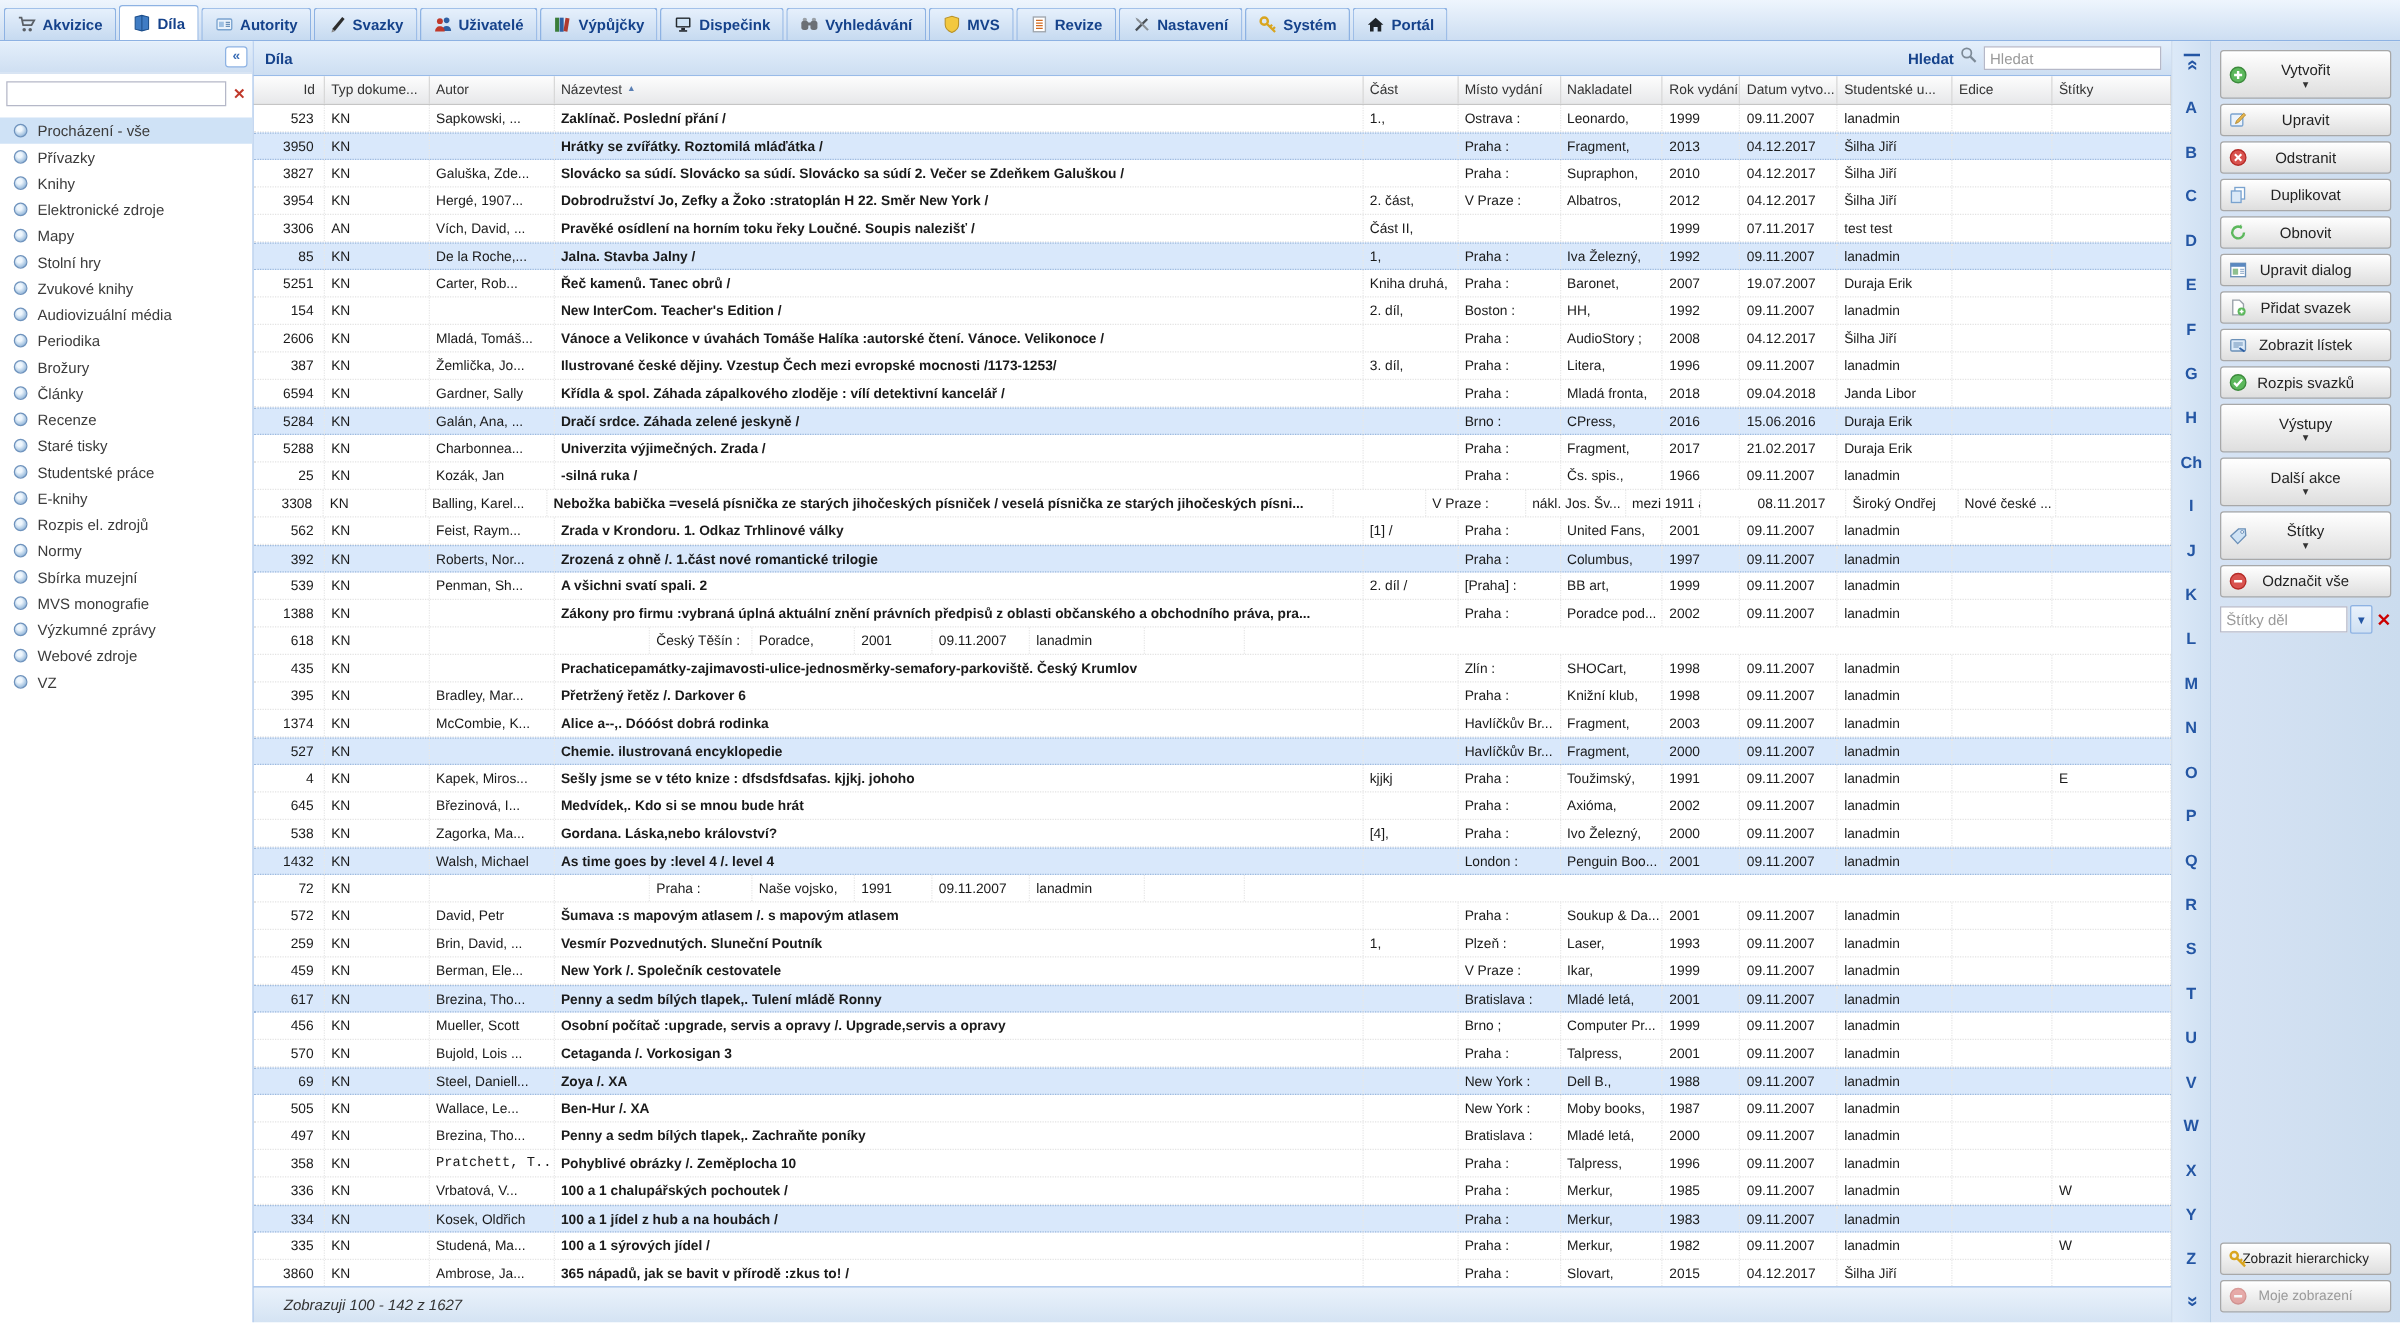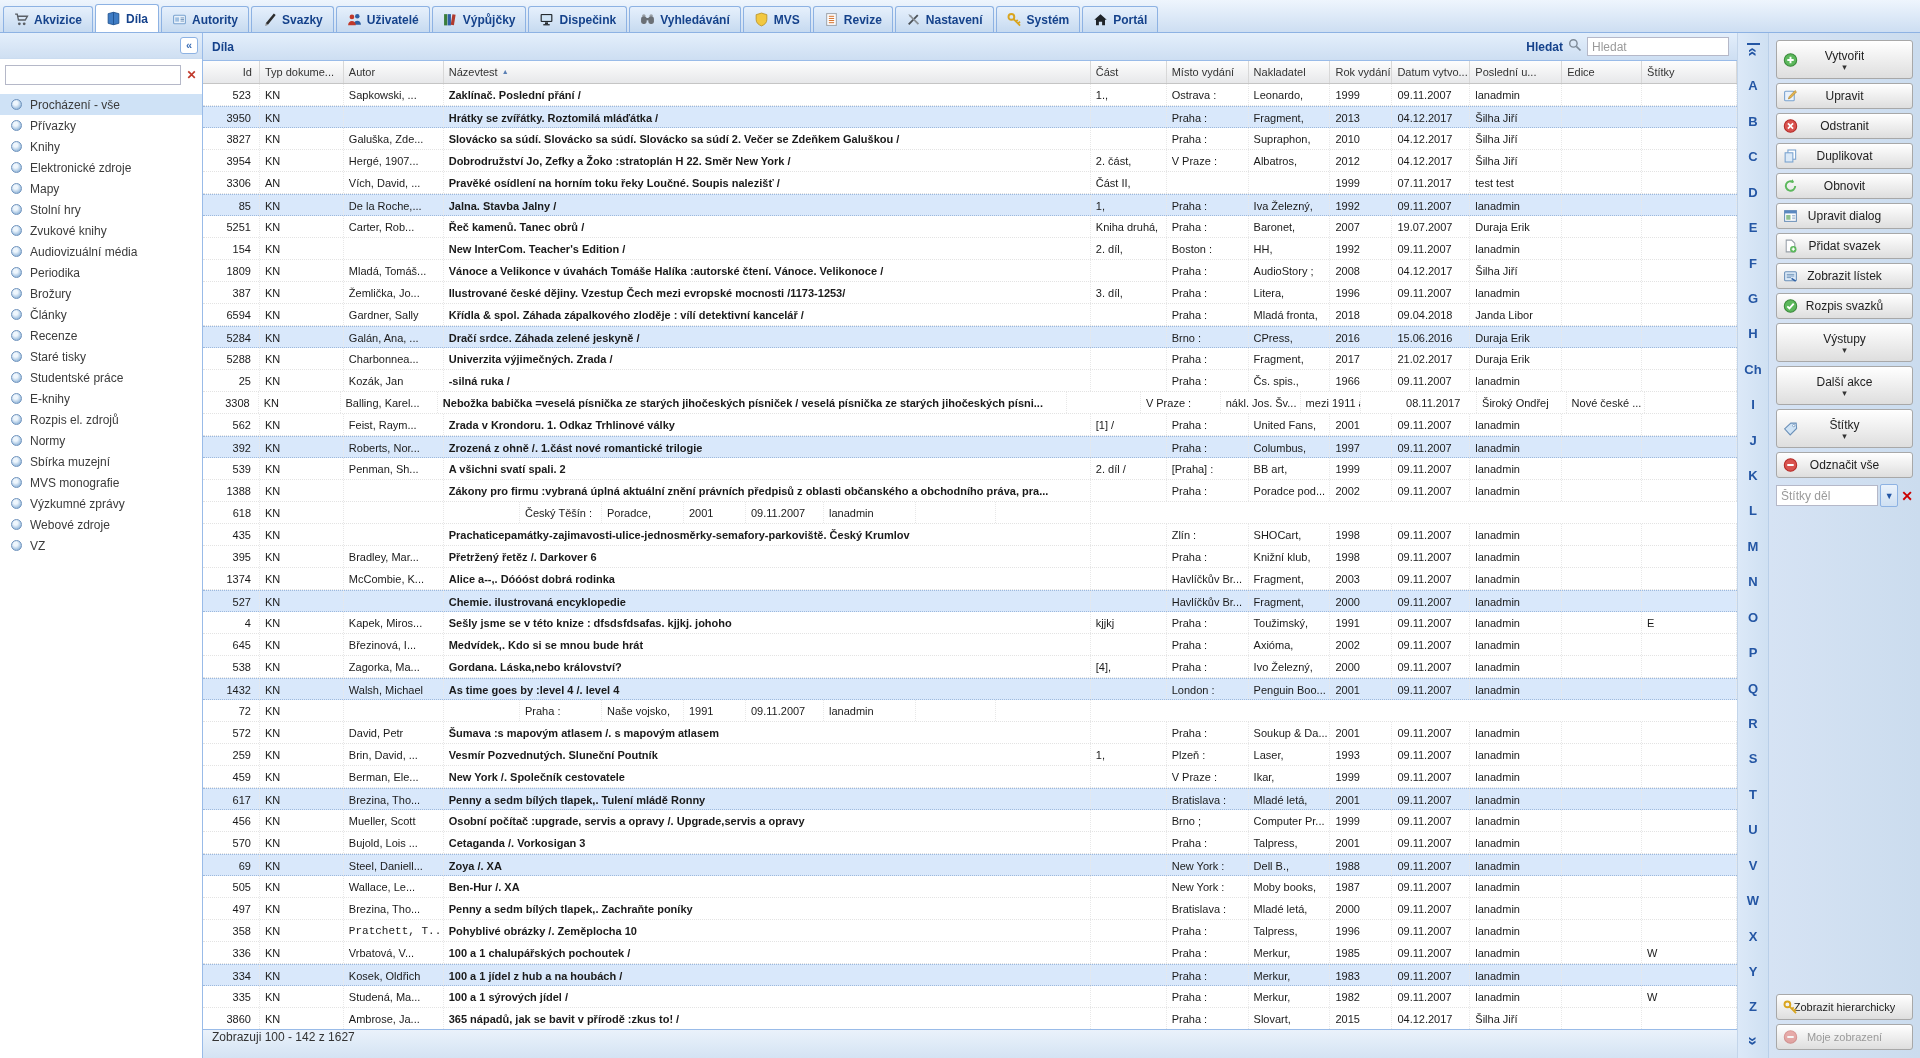--- a/index.html
+++ b/index.html
@@ -63,21 +63,21 @@
   .grid-body{flex:1;background:#fff;overflow:hidden;}
   .row{height:22px;display:flex;border-bottom:1px dotted #e3e3e3;box-sizing:border-box;}
   .row.rsel{background:#d9e8fb;border-top:1px dotted #9db9dd;border-bottom:1px dotted #9db9dd;}
   .cell{box-sizing:border-box;border-right:1px dotted #e8e8e8;font-size:11px;color:#1a1a1a;
         padding:5px 4px 0 5px;white-space:nowrap;overflow:hidden;}
   .cell.c0{text-align:right;padding-right:8px;}
   .cell.c3{font-weight:bold;}
 
   .statusbar{height:28px;background:linear-gradient(#eaf2fb,#d4e3f3);
              border-top:1px solid #99bbe8;font-size:12px;color:#333;
-             display:flex;padding-left:9px;}
+             display:flex;align-items:center;padding-left:24px;font-style:italic;}
 
   
   .alpha{width:30px;min-width:30px;background:linear-gradient(90deg,#dce9f8,#cfe0f2);
          border-left:1px solid #c3d5ea;display:flex;flex-direction:column;
          align-items:center;justify-content:space-between;padding:10px 0 12px;}
   .letter{color:#2456a4;font-weight:bold;font-size:13px;line-height:1;cursor:default;}
   .chev-wrap{text-align:center;line-height:0;}
   .chev-bar{width:13px;height:2px;background:#2456a4;margin:0 auto 2px;}
   .chev{display:inline-block;transform:rotate(90deg);color:#2456a4;font-weight:bold;
         font-size:16px;line-height:10px;}
@@ -360,21 +360,21 @@
       <div class="grid-header">
           <div class="hcell c0" style="width: 57px;">Id</div>
           <div class="hcell c1" style="width: 84px;">Typ dokume...</div>
           <div class="hcell c2" style="width: 100px;">Autor</div>
           <div class="hcell c3" style="width: 648px;">Názevtest<span class="sort">▲</span></div>
           <div class="hcell c4" style="width: 76px;">Část</div>
           <div class="hcell c5" style="width: 82px;">Místo vydání</div>
           <div class="hcell c6" style="width: 82px;">Nakladatel</div>
           <div class="hcell c7" style="width: 62px;">Rok vydání</div>
           <div class="hcell c8" style="width: 78px;">Datum vytvo...</div>
-          <div class="hcell c9" style="width: 92px;">Poslední u...</div>
+          <div class="hcell c9" style="width: 92px;">Studentské u...</div>
           <div class="hcell c10" style="width: 80px;">Edice</div>
           <div class="hcell c11" style="width: 95px;">Štítky</div>
         </div>
       <div class="grid-body">
           <div class="row">
             <div class="cell c0" style="width: 57px;">523</div>
             <div class="cell c1" style="width: 84px;">KN</div>
             <div class="cell c2" style="width: 100px;">Sapkowski, ...</div>
             <div class="cell c3" style="width: 648px;">Zaklínač. Poslední přání /</div>
             <div class="cell c4" style="width: 76px;">1.,</div>
@@ -478,21 +478,21 @@
             <div class="cell c4" style="width: 76px;">2. díl,</div>
             <div class="cell c5" style="width: 82px;">Boston :</div>
             <div class="cell c6" style="width: 82px;">HH,</div>
             <div class="cell c7" style="width: 62px;">1992</div>
             <div class="cell c8" style="width: 78px;">09.11.2007</div>
             <div class="cell c9" style="width: 92px;">lanadmin</div>
             <div class="cell c10" style="width: 80px;"></div>
             <div class="cell c11" style="width: 95px;"></div>
           </div>
           <div class="row">
-            <div class="cell c0" style="width: 57px;">1809</div>
+            <div class="cell c0" style="width: 57px;">2606</div>
             <div class="cell c1" style="width: 84px;">KN</div>
             <div class="cell c2" style="width: 100px;">Mladá, Tomáš...</div>
             <div class="cell c3" style="width: 648px;">Vánoce a Velikonce v úvahách Tomáše Halíka :autorské čtení. Vánoce. Velikonoce /</div>
             <div class="cell c4" style="width: 76px;"></div>
             <div class="cell c5" style="width: 82px;">Praha :</div>
             <div class="cell c6" style="width: 82px;">AudioStory ;</div>
             <div class="cell c7" style="width: 62px;">2008</div>
             <div class="cell c8" style="width: 78px;">04.12.2017</div>
             <div class="cell c9" style="width: 92px;">Šilha Jiří</div>
             <div class="cell c10" style="width: 80px;"></div>

